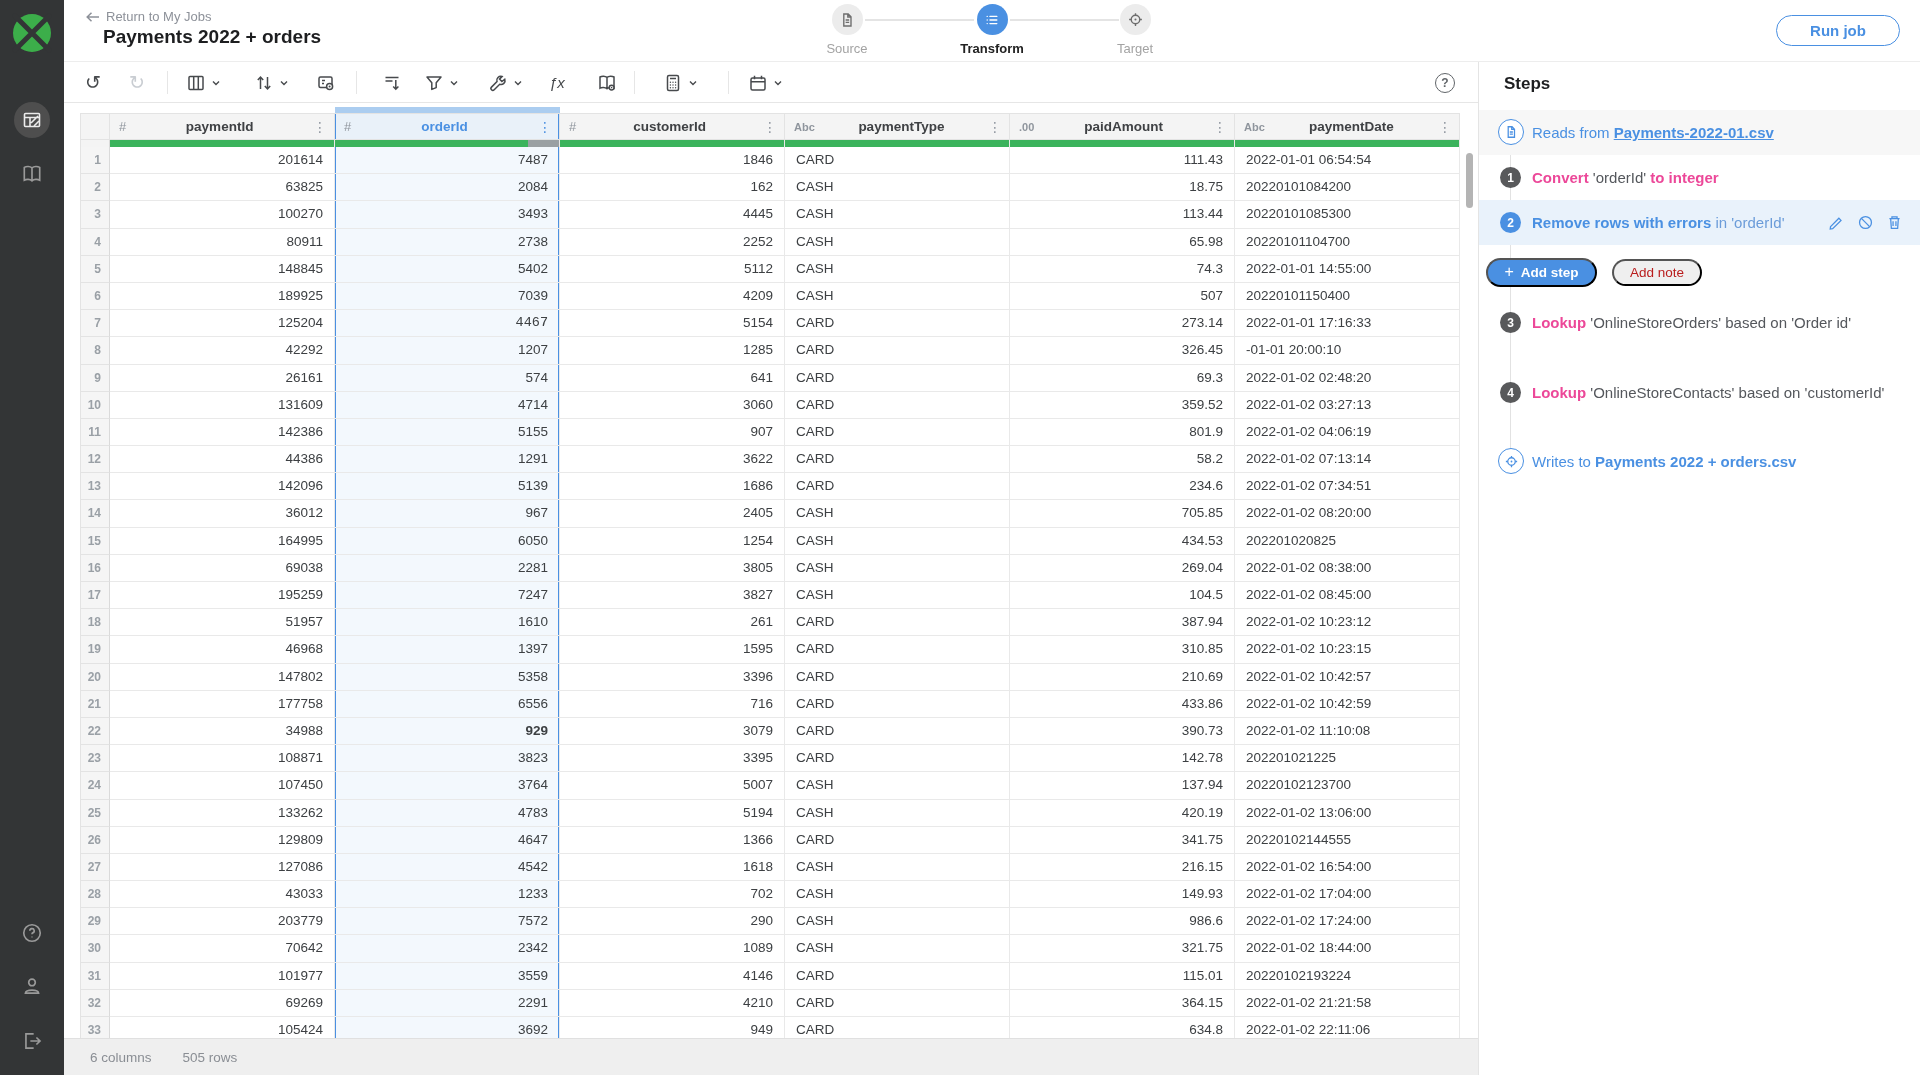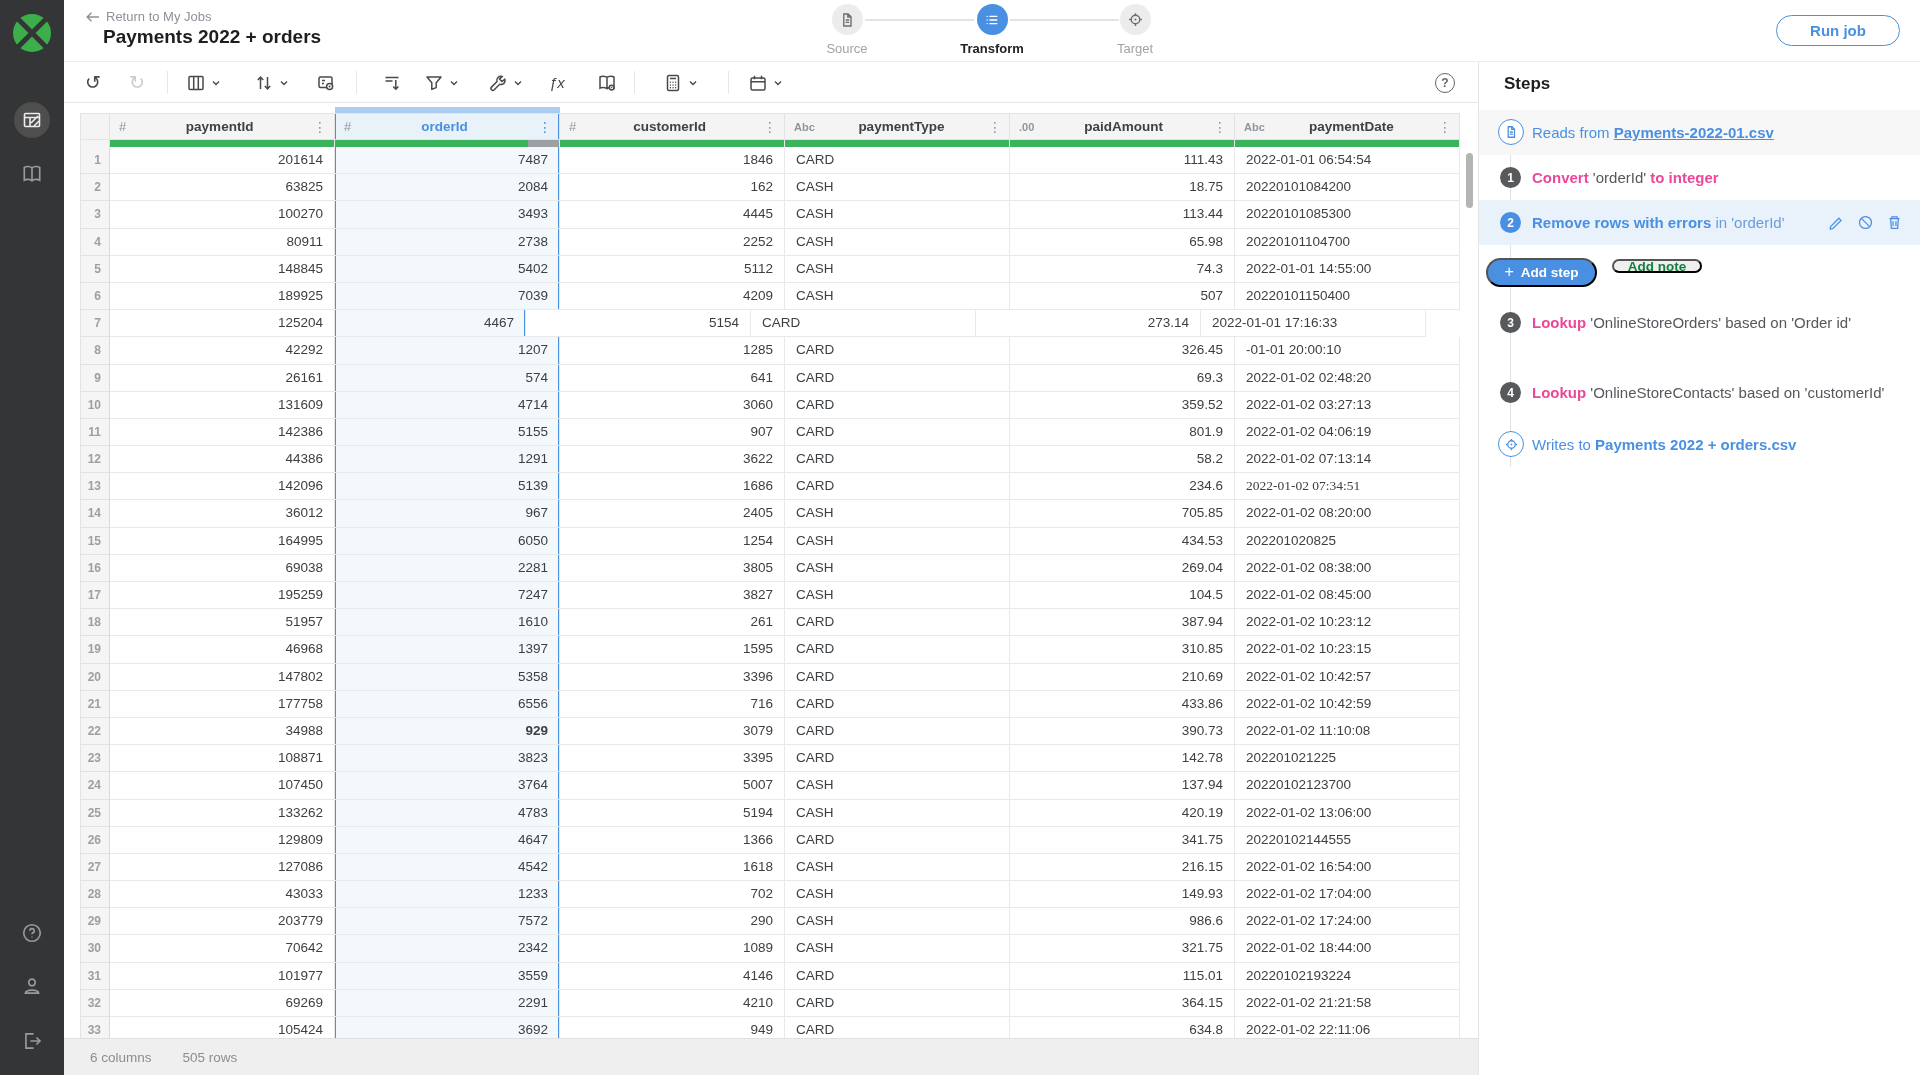--- a/index.html
+++ b/index.html
@@ -83,29 +83,29 @@
   .ptext b { color:#ec4899; font-weight:700; }
   .ptext.blue, .ptext.blue b { color:#4a90e2; }
   .ptext.blue .soft { color:#6b9cd9; }
   .plink { font-weight:700; text-decoration:underline; cursor:pointer; }
   .row-reads { top:48px; height:45px; background:#f7f7f7; }
   .row-step1 { top:93px; height:45px; }
   .row-step2 { top:138px; height:45px; background:#e9f2fb; }
   .row-add   { top:194px; height:34px; }
   .row-step3 { top:242px; height:70px; }
   .row-step4 { top:312px; height:70px; }
-  .row-writes{ top:365px; height:34px; }
+  .row-writes{ top:382px; height:34px; }
   .row-note  { top:417px; height:20px; }
   .act-icons { position:absolute; right:18px; top:14px; display:flex; gap:12px; color:#4a90e2; }
   .act-icons span { cursor:pointer; display:flex; }
   #add-step { position:absolute; left:7px; top:2px; width:111px; height:29px; border-radius:15px; background:#4a90e2; color:#fff;
      font-size:13.5px; font-weight:700; display:flex; align-items:center; justify-content:center; gap:7px; cursor:pointer; }
   #add-step .plus { font-size:16px; font-weight:400; margin-top:-1px; }
-  #add-note { position:absolute; left:133px; top:3px; width:90px; height:14px; border-radius:14px; background:#efefef; color:#15803d;
-     font-size:13.5px; font-weight:700; display:flex; align-items:center; justify-content:center; cursor:pointer; }
+  #add-note { position:absolute; left:133px; top:3px; width:90px; height:27px; border-radius:14px; background:#efefef; color:#b91c1c;
+     font-size:13.5px; font-weight:400; display:flex; align-items:center; justify-content:center; cursor:pointer; }
   #write-note { position:absolute; left:53px; top:0; font-size:13px; color:#8d9095; display:flex; gap:6px; align-items:center; }
   svg { display:block; }
 </style>
 </head>
 <body>
 
 <aside id="sidebar">
   <div id="logo">
     <svg width="40" height="40" viewBox="0 0 40 40">
       <circle cx="20" cy="20" r="19" fill="#3cae4a"></circle>
@@ -402,21 +402,21 @@
         <div class="cell num" style="width: 225px;">189925</div>
         <div class="cell num sel" style="width: 225px;">7039</div>
         <div class="cell num" style="width: 225px;">4209</div>
         <div class="cell txt" style="width: 225px;">CASH</div>
         <div class="cell num" style="width: 225px;">507</div>
         <div class="cell txt" style="width: 225px;">20220101150400</div>
       </div>
       <div class="trow">
         <div class="gutter">7</div>
         <div class="cell num" style="width: 225px;">125204</div>
-        <div class="cell num sel" style="width: 191px;">4467</div>
+        <div class="cell num sel" style="width: 225px; font-family: Liberation Mono, monospace;">4467</div>
         <div class="cell num" style="width: 225px;">5154</div>
         <div class="cell txt" style="width: 225px;">CARD</div>
         <div class="cell num" style="width: 225px;">273.14</div>
         <div class="cell txt" style="width: 225px;">2022-01-01 17:16:33</div>
       </div>
       <div class="trow">
         <div class="gutter">8</div>
         <div class="cell num" style="width: 225px;">42292</div>
         <div class="cell num sel" style="width: 225px;">1207</div>
         <div class="cell num" style="width: 225px;">1285</div>
@@ -460,21 +460,21 @@
         <div class="cell num" style="width: 225px;">58.2</div>
         <div class="cell txt" style="width: 225px;">2022-01-02 07:13:14</div>
       </div>
       <div class="trow">
         <div class="gutter">13</div>
         <div class="cell num" style="width: 225px;">142096</div>
         <div class="cell num sel" style="width: 225px;">5139</div>
         <div class="cell num" style="width: 225px;">1686</div>
         <div class="cell txt" style="width: 225px;">CARD</div>
         <div class="cell num" style="width: 225px;">234.6</div>
-        <div class="cell txt" style="width: 225px; font-family: Liberation Serif, serif;">2022-01-02 07:34:51</div>
+        <div class="cell txt" style="width: 225px;">2022-01-02 07:34:51</div>
       </div>
       <div class="trow">
         <div class="gutter">14</div>
         <div class="cell num" style="width: 225px;">36012</div>
         <div class="cell num sel" style="width: 225px;">967</div>
         <div class="cell num" style="width: 225px;">2405</div>
         <div class="cell txt" style="width: 225px;">CASH</div>
         <div class="cell num" style="width: 225px;">705.85</div>
         <div class="cell txt" style="width: 225px;">2022-01-02 08:20:00</div>
       </div>

